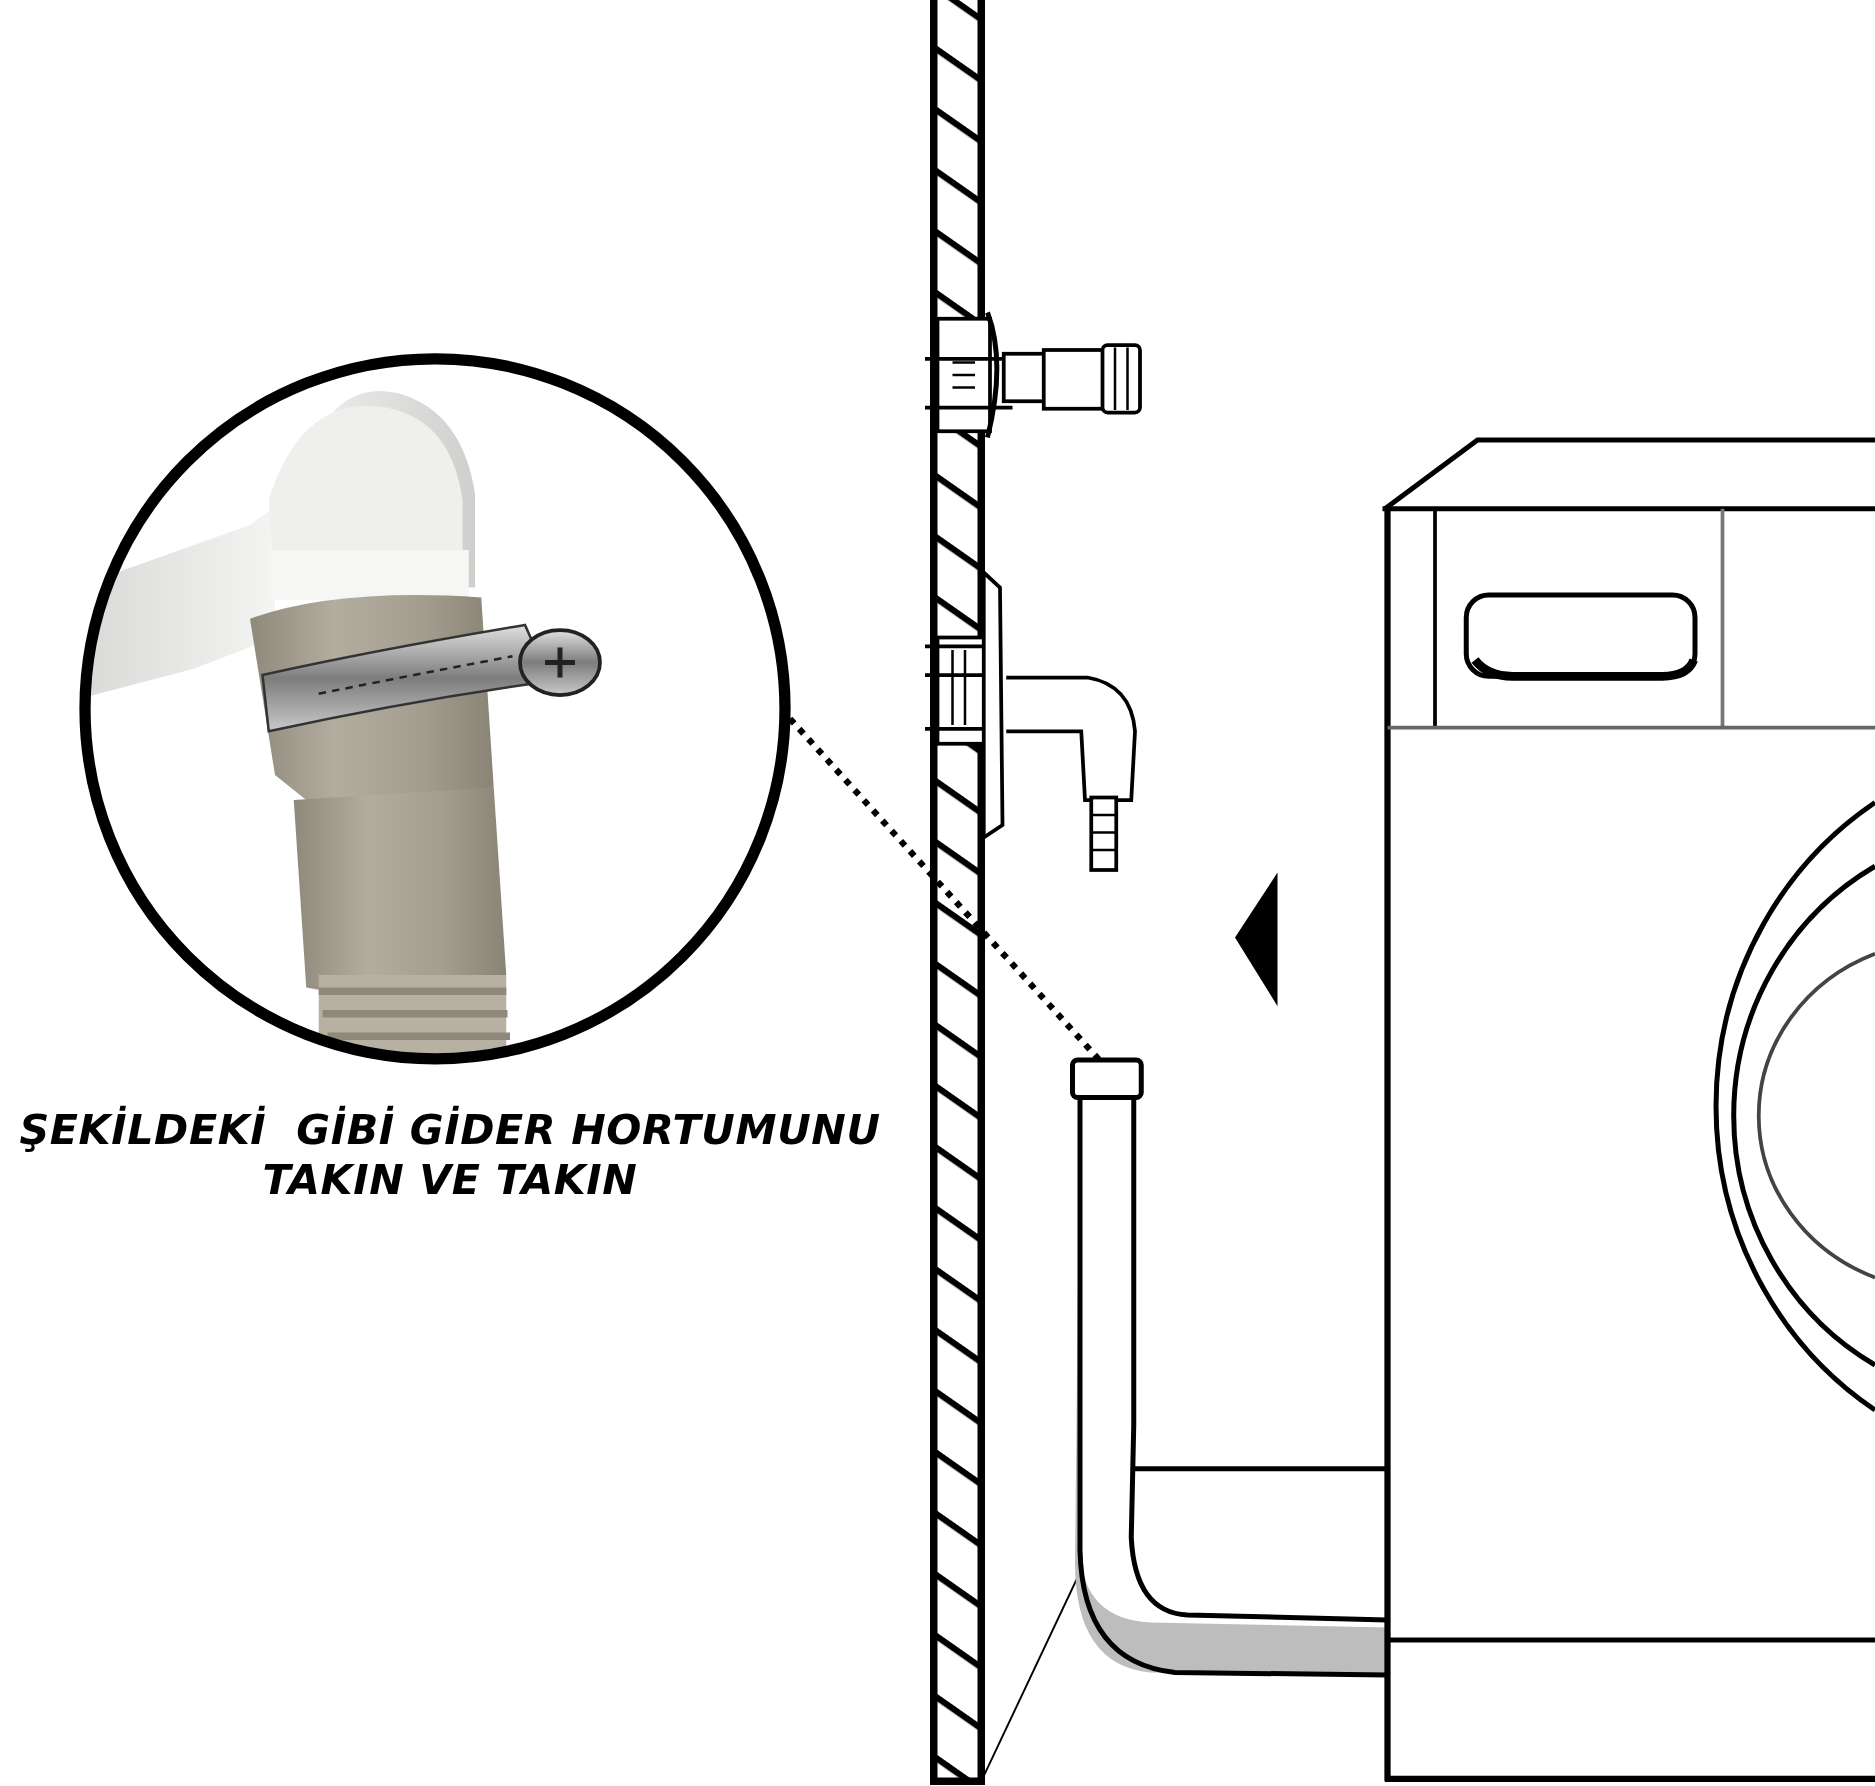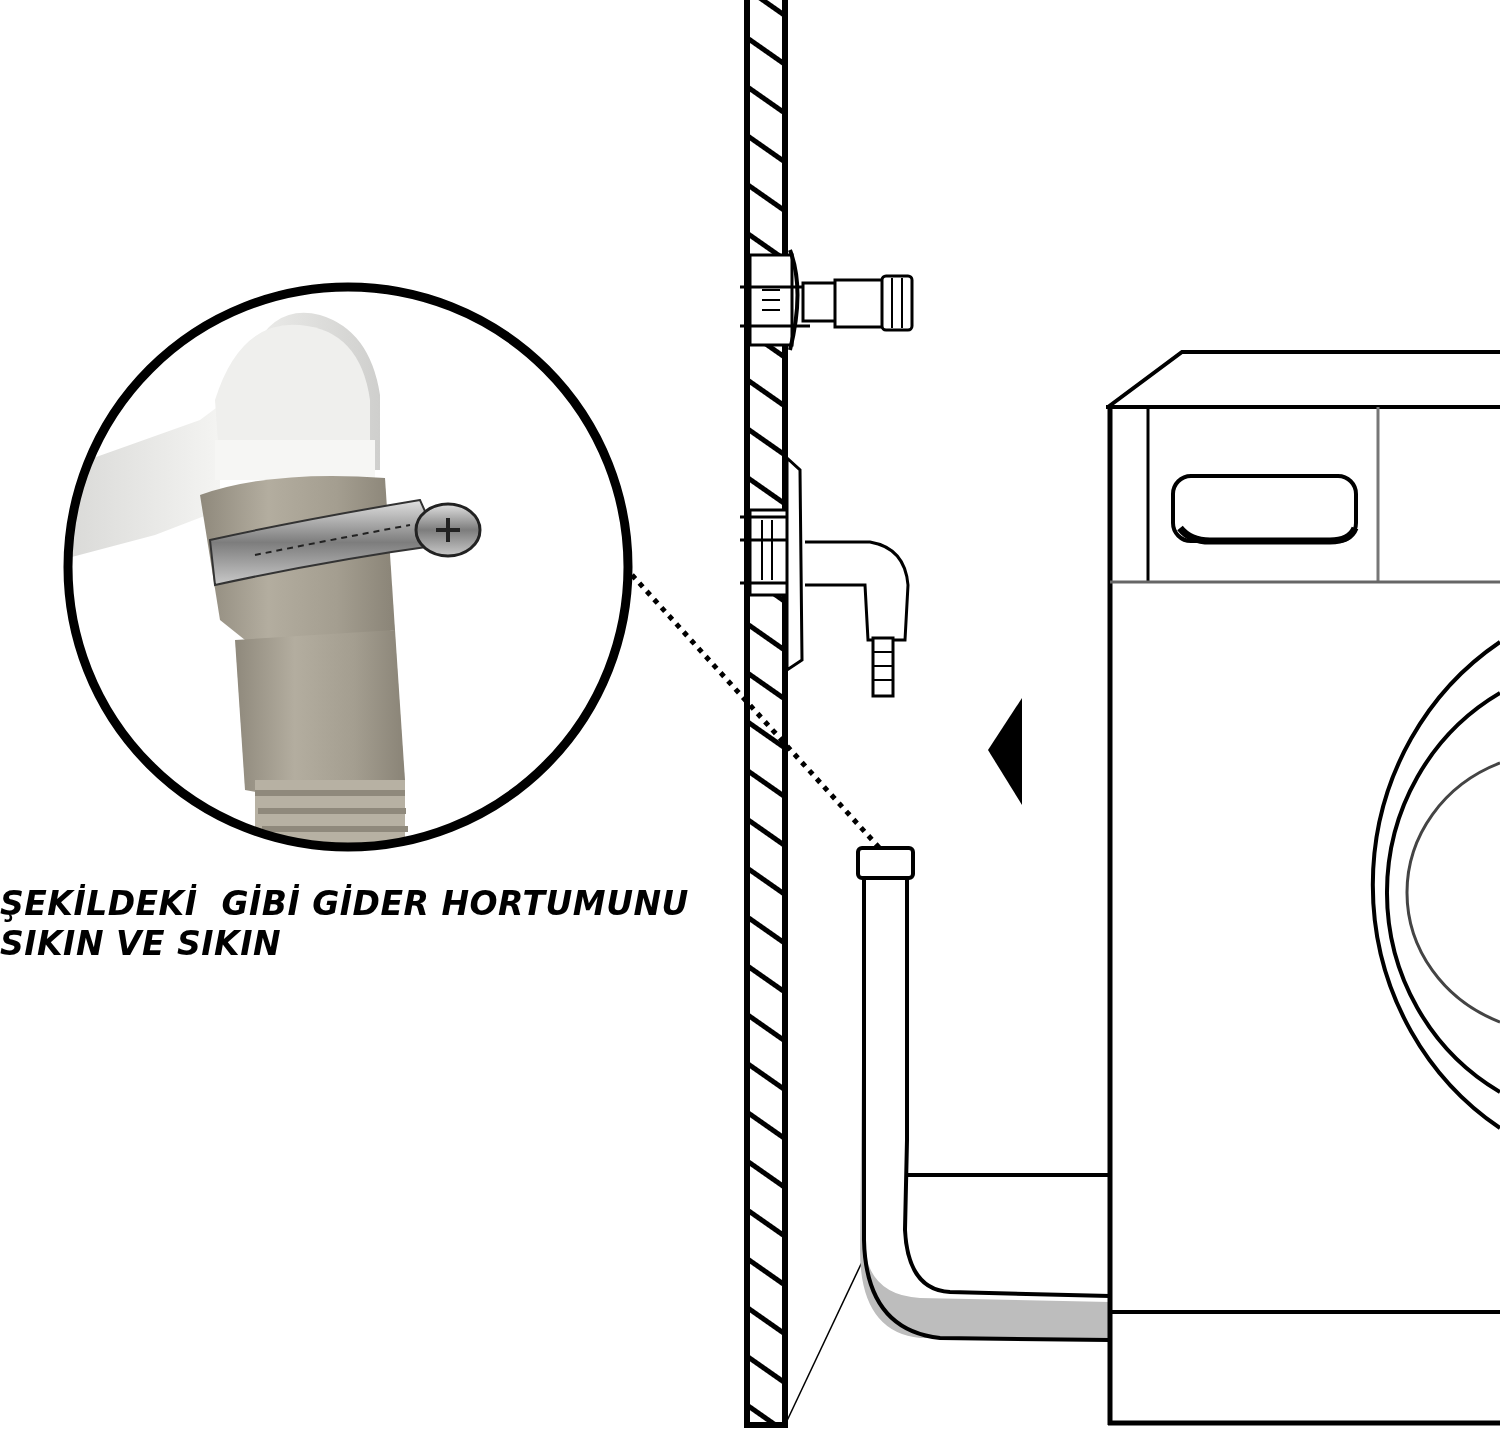--- a/index.html
+++ b/index.html
@@ -1,20 +1,20 @@
 <!DOCTYPE html>
 <html><head>
   <meta charset="utf-8">
   <style>
     html, body { margin: 0; padding: 0; background: #ffffff; }
     body { width: 1500px; height: 1429px; position: relative; overflow: hidden; font-family: "DejaVu Sans", sans-serif; }
     #scene { position: absolute; left: 0; top: 0; width: 1500px; height: 1429px; }
     .caption {
       position: absolute; left: 0; top: 884px; width: 720px;
-      font-family: "DejaVu Sans", sans-serif;
+      text-align: center; font-family: "DejaVu Sans", sans-serif;
       font-weight: bold; font-style: italic; color: #000000;
       font-size: 33px; line-height: 40px; letter-spacing: 0.5px;
     }
     .caption span { display: block; white-space: pre; }
   </style>
 </head>
 <body>
 
 <svg id="scene" viewBox="0 0 1500 1429" xmlns="http://www.w3.org/2000/svg">
   <defs>
@@ -133,14 +133,14 @@
     </g>
 
     <line x1="1110" y1="1312" x2="1500" y2="1312" stroke="#000" stroke-width="4"></line>
 
     <line x1="907" y1="1175" x2="1110" y2="1175" stroke="#000" stroke-width="4"></line>
   </g>
 </svg>
 
 <div class="caption">
   <span>ŞEKİLDEKİ  GİBİ GİDER HORTUMUNU</span>
-  <span>SIKIN VE SIKIN</span>
+  <span>TAKIN VE TAKIN</span>
 </div>
 
 </body></html>

